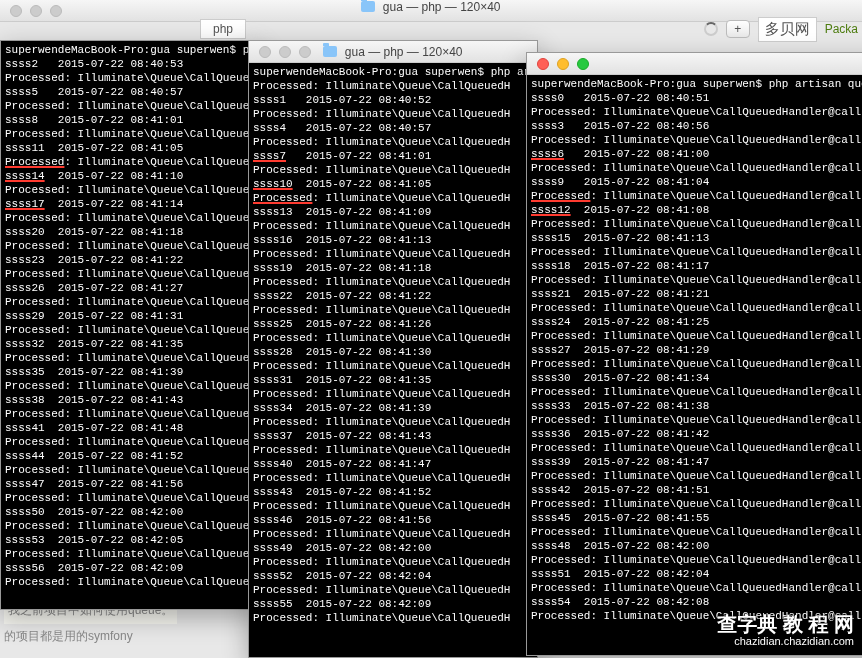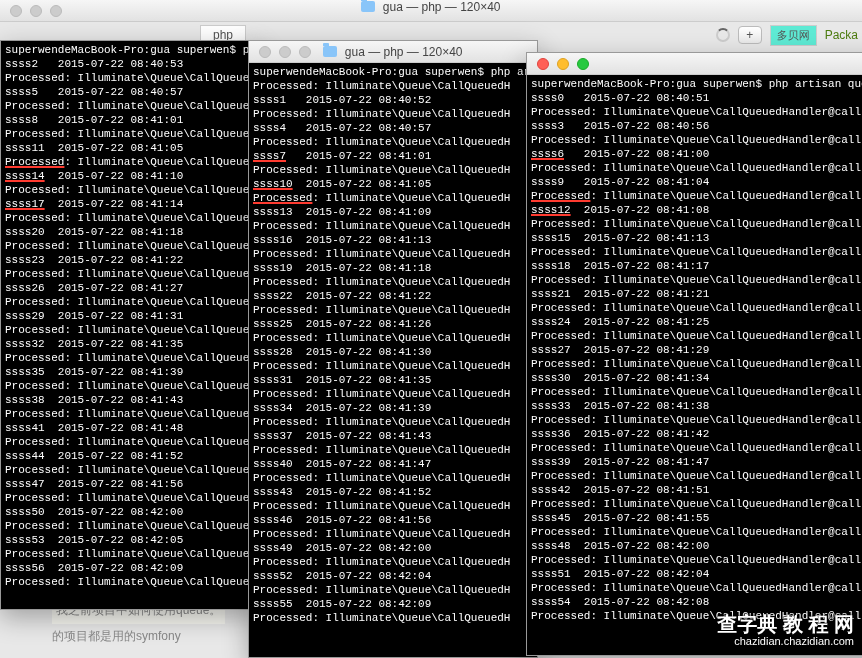--- a/index.html
+++ b/index.html
@@ -83,21 +83,21 @@
       font-size: 11px;
     }
     .underline {
       text-decoration: underline;
       text-decoration-color: #ff3b30;
       text-decoration-thickness: 2px;
       margin-top: 44px;
     }
     .background-stuff {
       position: absolute;
-      top: 24px;
+      top: 18px;
       left: 200px;
       right: 0;
       height: 22px;
       display: flex;
       align-items: center;
       justify-content: space-between;
       font-family: -apple-system, BlinkMacSystemFont, sans-serif;
       color: #555;
       font-size: 12px;
     }
@@ -122,38 +122,37 @@
       width: 24px;
       height: 18px;
       border: 1px solid #bbb;
       background: linear-gradient(#fff,#e8e8e8);
       border-radius: 4px;
       text-align: center;
       line-height: 16px;
       color: #555;
     }
     .chinese-tag {
-      background: #5eead4;
+      background: #ffffff;
       border: 1px solid #ccc;
       padding: 2px 6px;
-      font-size: 11px;
+      font-size: 15px;
     }
     .packa {
       color: #4d7c0f;
       padding-right: 4px;
     }
     .bottom-text {
       position: absolute;
       bottom: 10px;
       left: 4px;
       color: #888;
       font-family: -apple-system, BlinkMacSystemFont, sans-serif;
       font-size: 12px;
       line-height: 24px;
-      margin-left: 48px;
     }
     .bottom-text .row1 {
       background: #f6f6f0;
       display: inline-block;
       padding: 2px 4px;
     }
     .top-left-bar {
       position: absolute;
       top: 0; left: 0; right: 0; height: 22px;
       background: linear-gradient(#f6f6f6,#e2e2e2);

